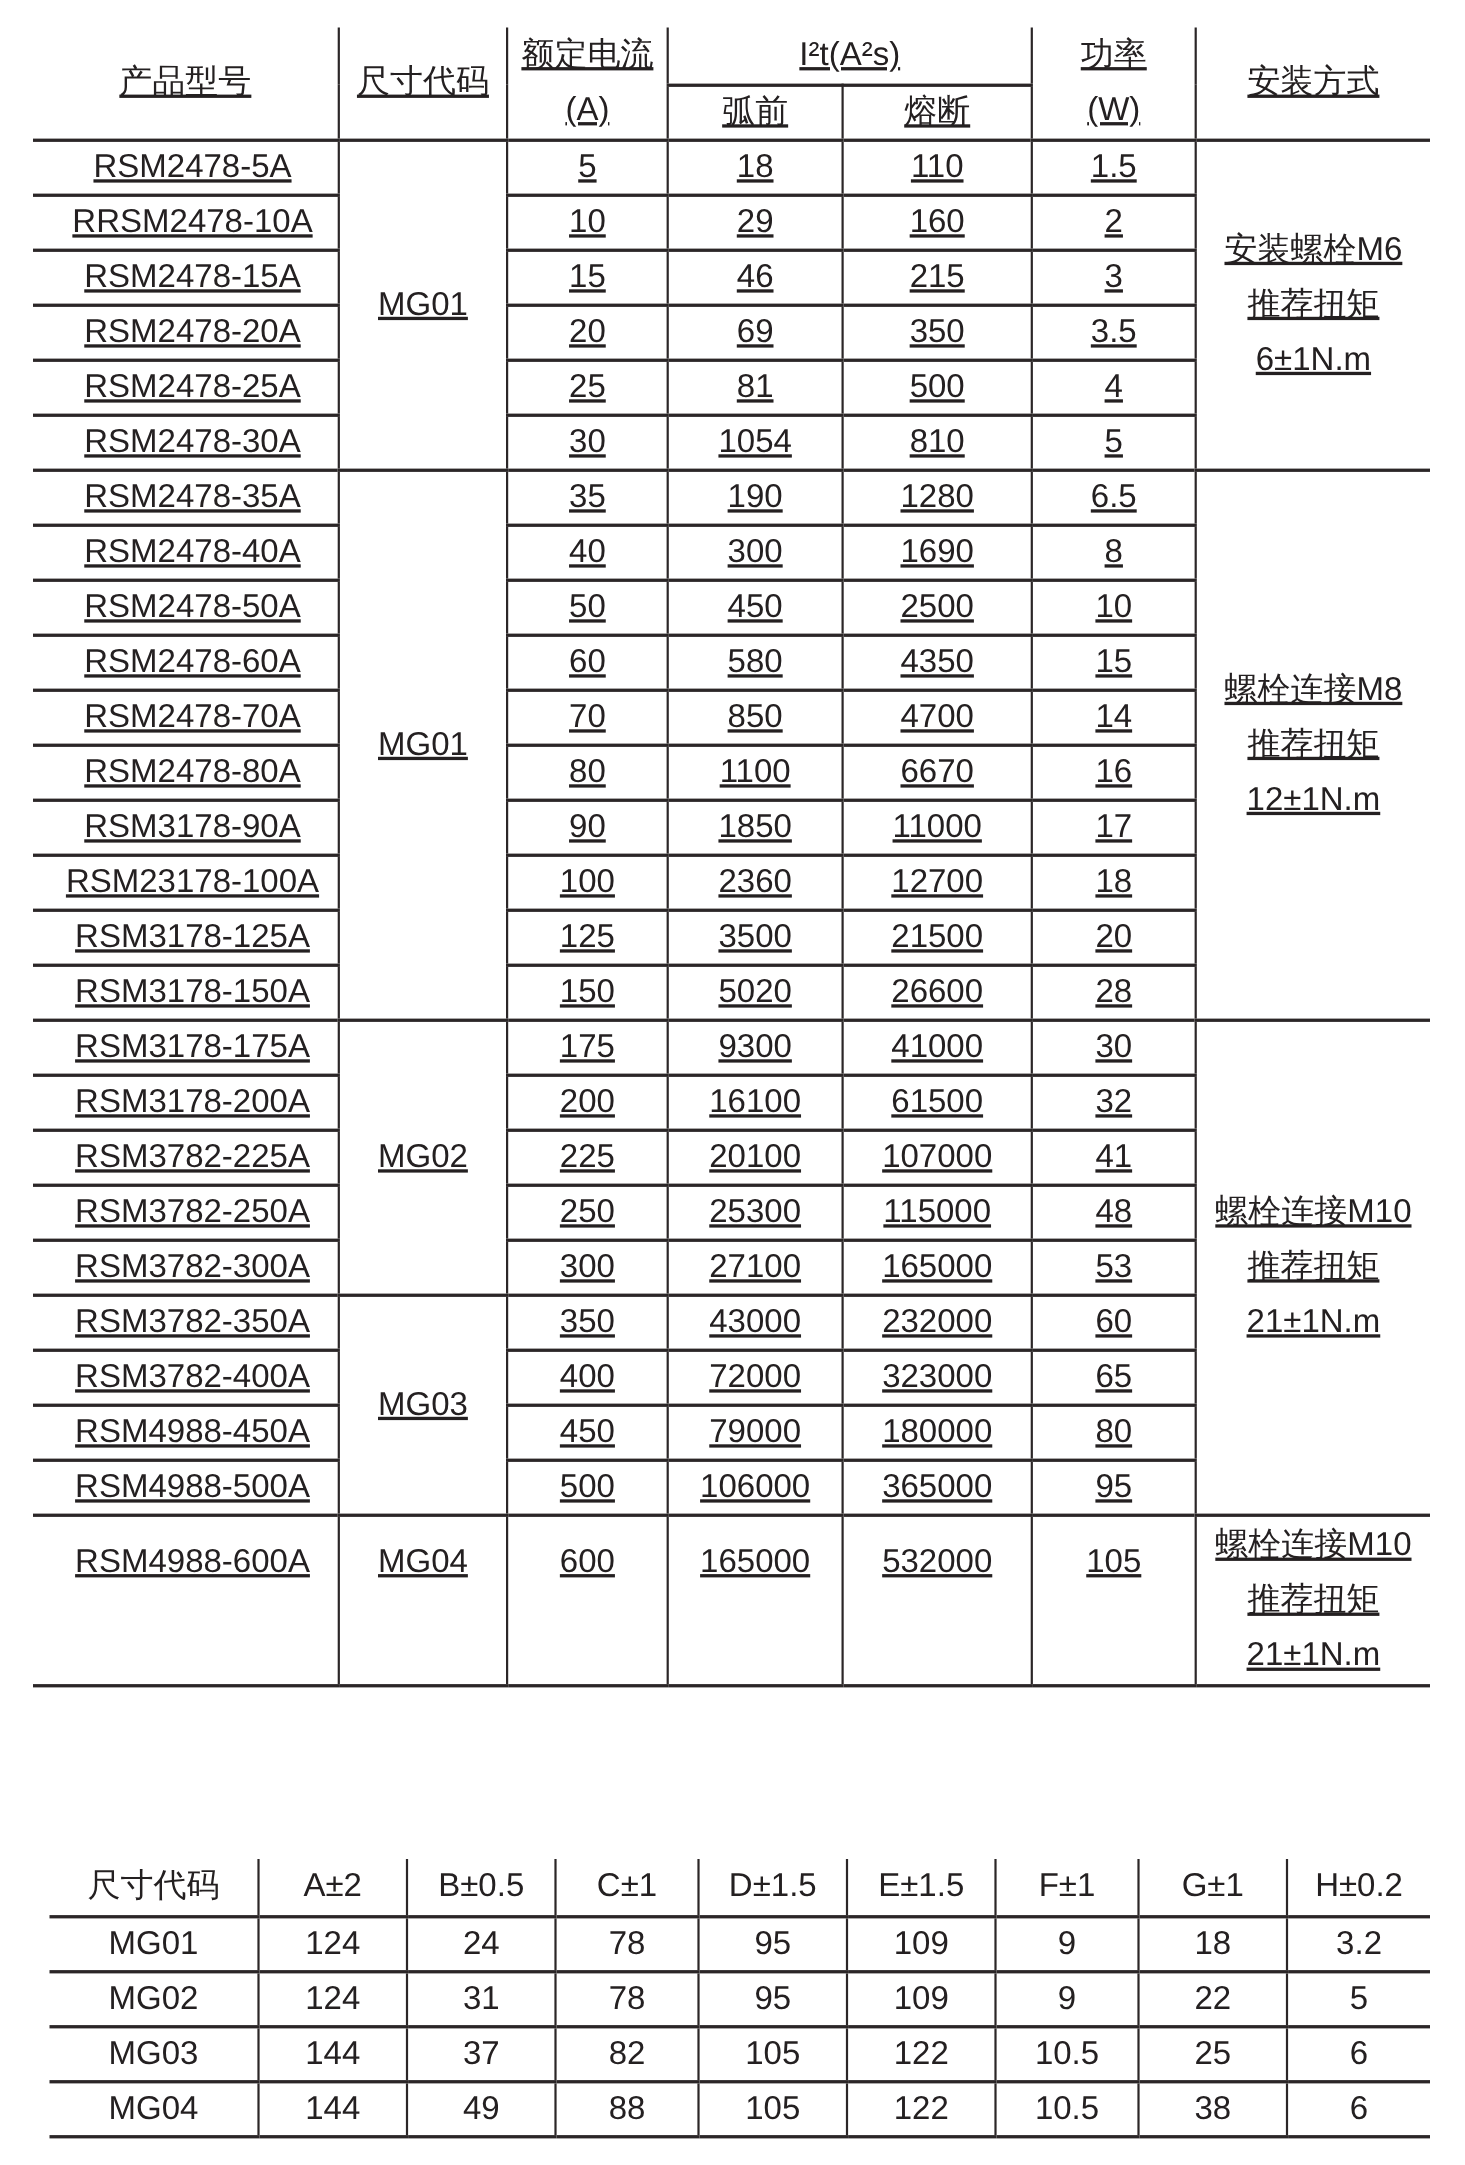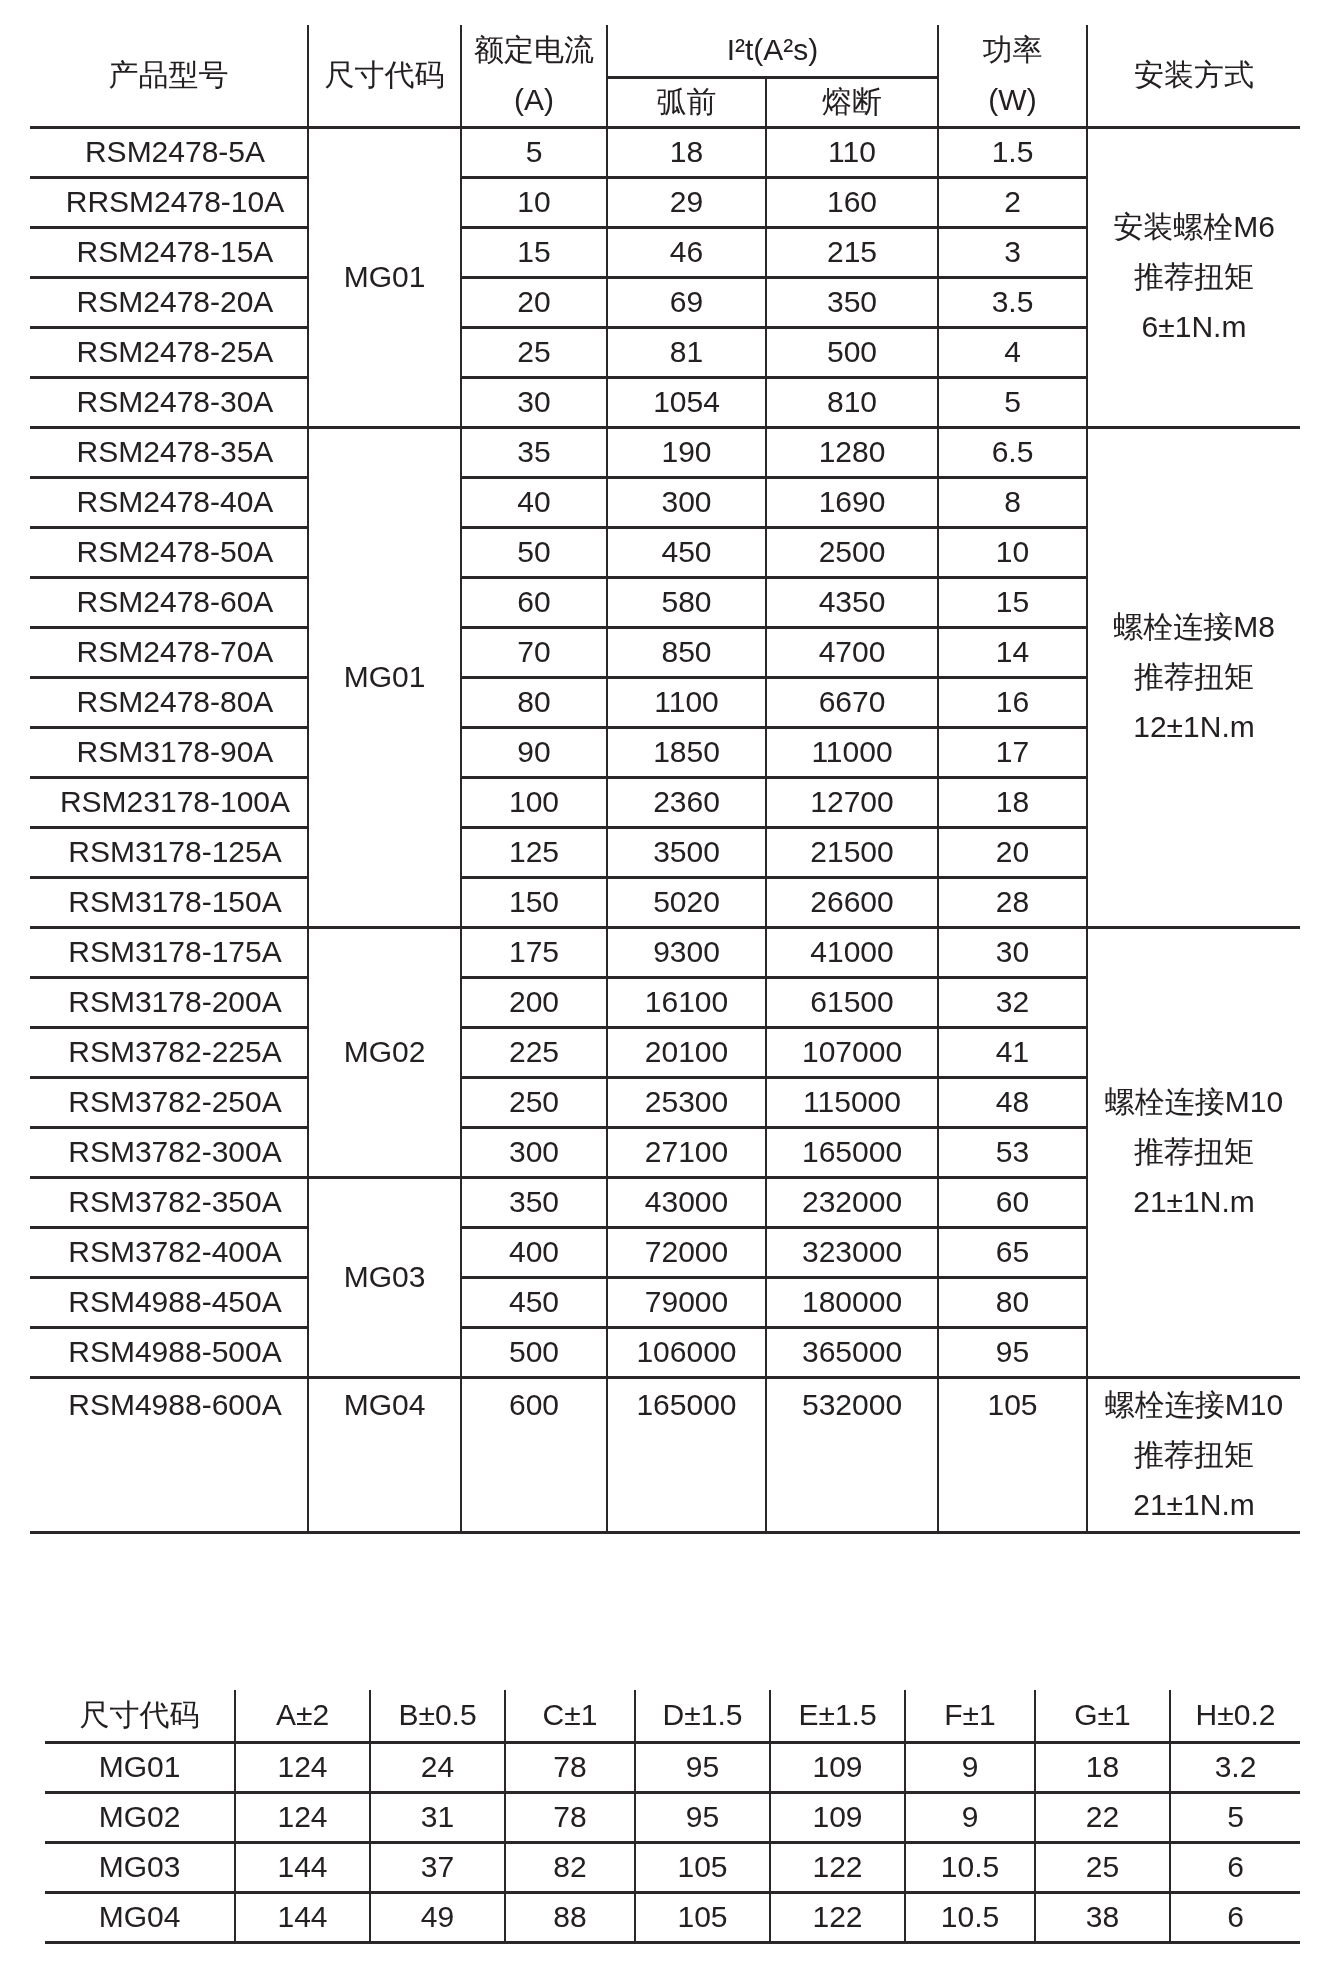--- a/index.html
+++ b/index.html
@@ -19,36 +19,37 @@
     vertical-align:middle;
     padding:0;
     line-height:1.2;
     overflow:hidden;
     white-space:nowrap;
   }
   .spec-table {
     position:absolute; left:30px; top:25px; width:1270px;
     border-top:hidden; border-left:hidden; border-right:hidden;
     border-bottom:3px solid #2b2627;
+    text-decoration:underline;
   }
   .dim-table {
     position:absolute; left:45px; top:1690px; width:1255px;
     border-top:hidden; border-left:hidden; border-right:hidden;
     border-bottom:3px solid #2b2627;
   }
   .spec-table thead tr.h1 { height:52px; }
   .spec-table thead tr.h2 { height:50px; }
   .spec-table tbody tr { height:50px; }
   .spec-table tbody tr.tall { height:155px; }
   .dim-table thead tr { height:52px; }
   .dim-table tbody tr { height:50px; }
   .two-line { line-height:50px;margin-left:44px; }
   td.model { text-align:center; padding-left:13px; }
   td.mount { line-height:50px; }
-  td.top-align { vertical-align:top; padding-top:8px; }
+  td.top-align { vertical-align:top; padding-top:23px; }
 </style>
 </head>
 <body>
 
 <table class="spec-table">
   <colgroup>
     <col style="width:278px">
       <col style="width:153px">
       <col style="width:146px">
     <col style="width:159px">

